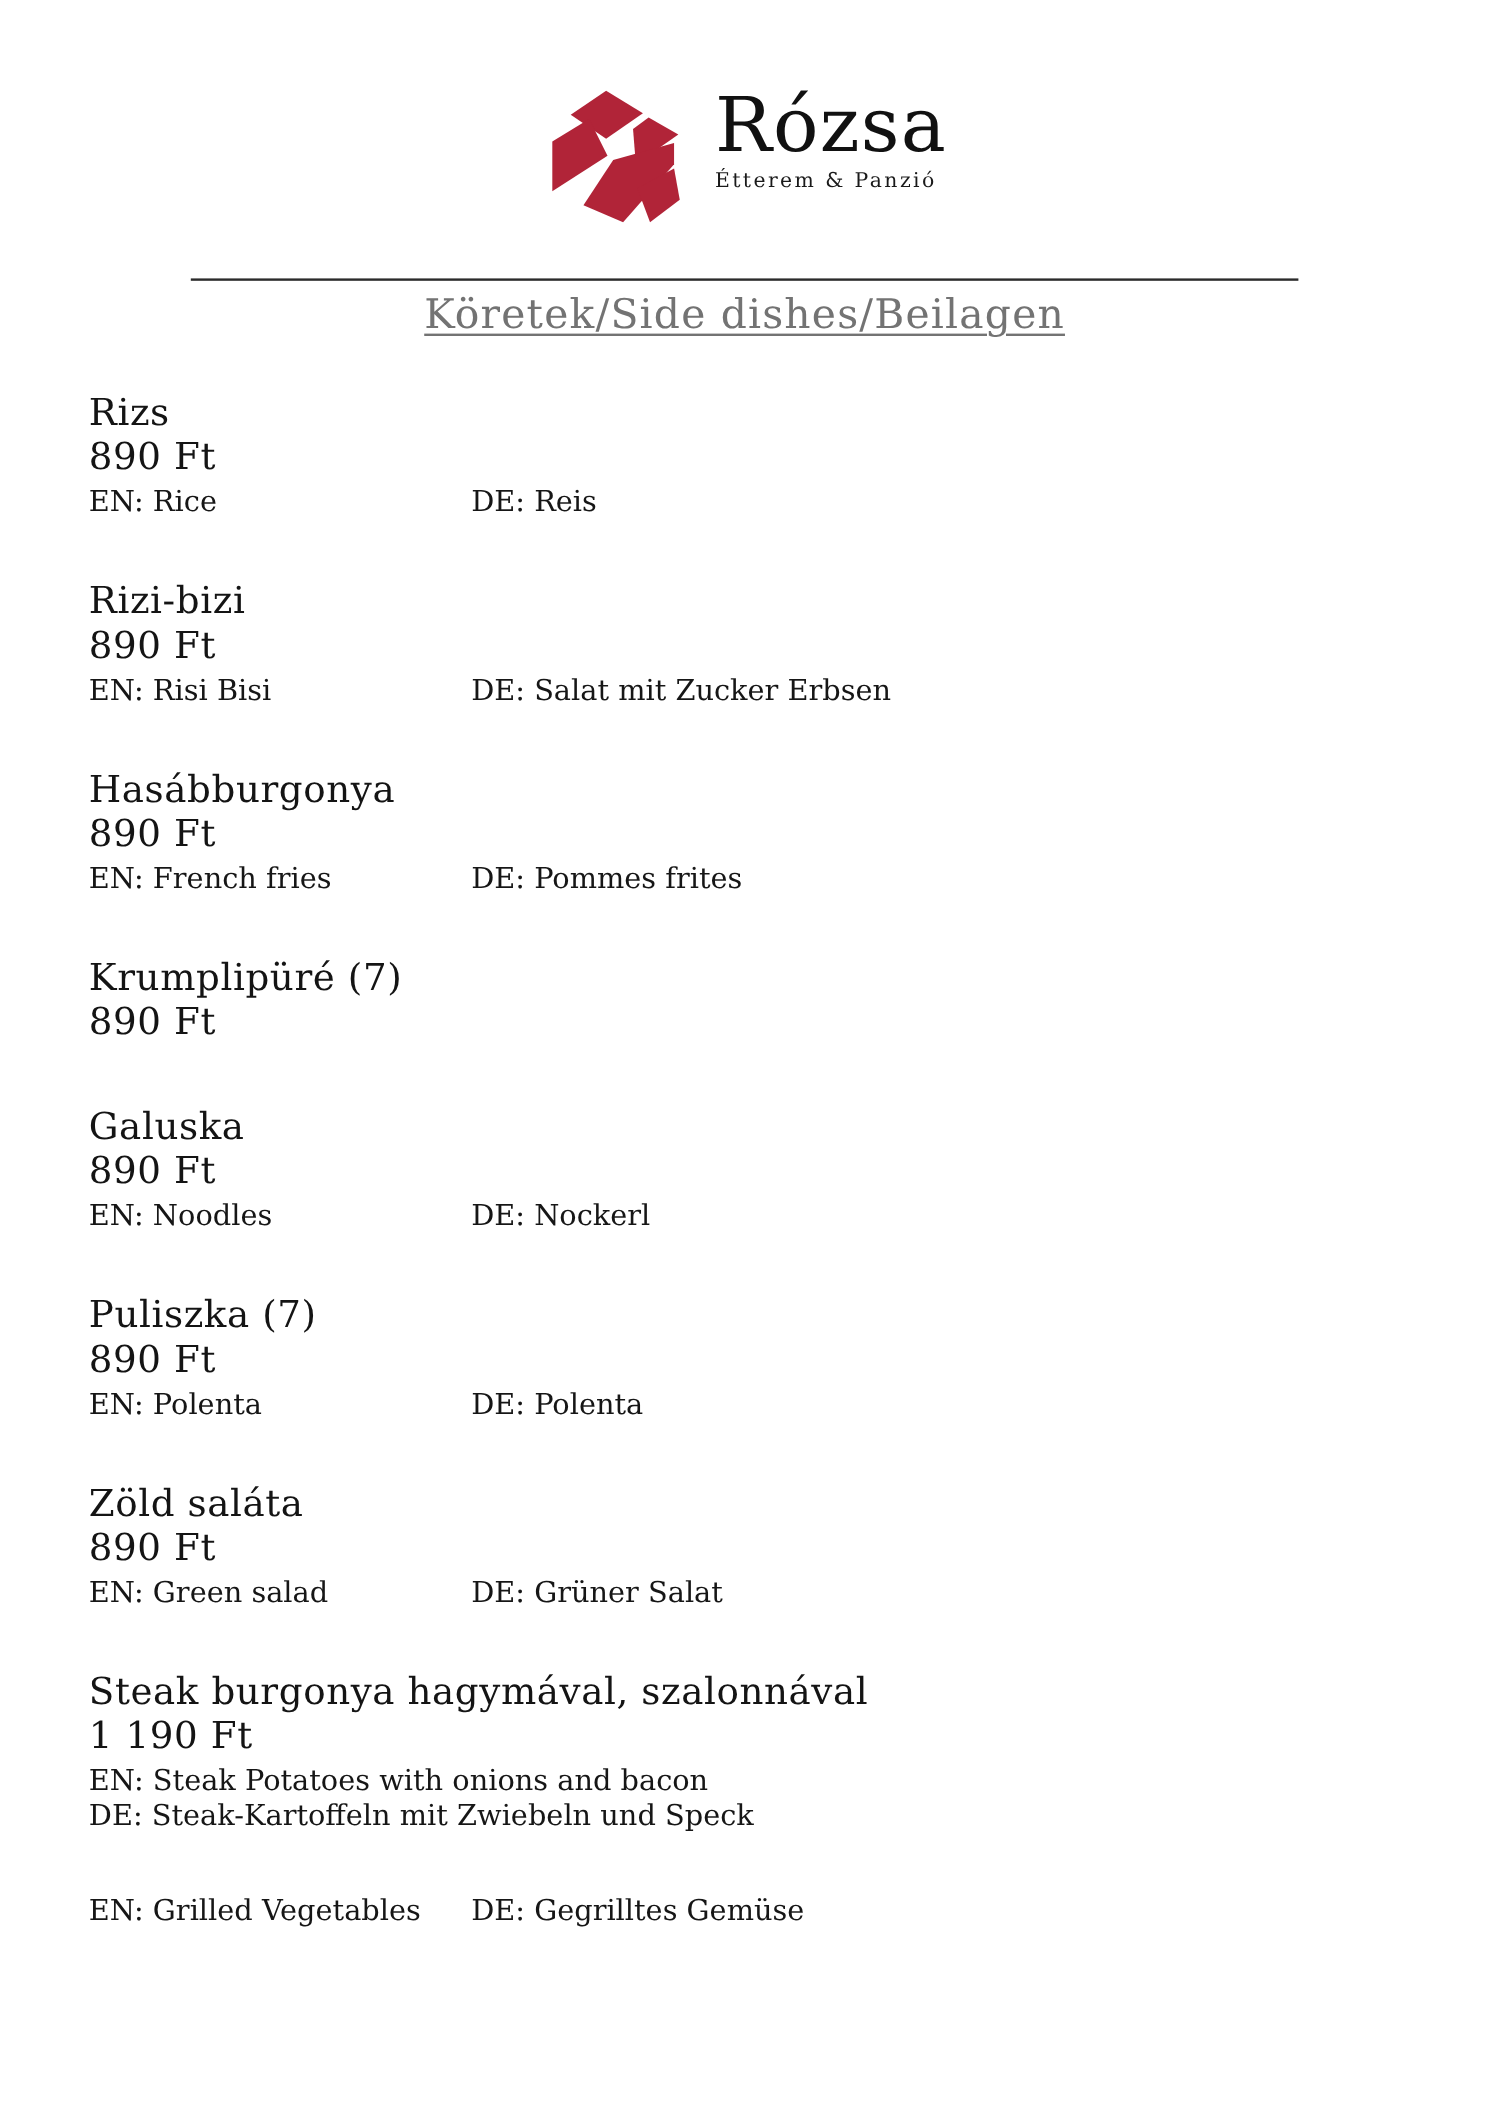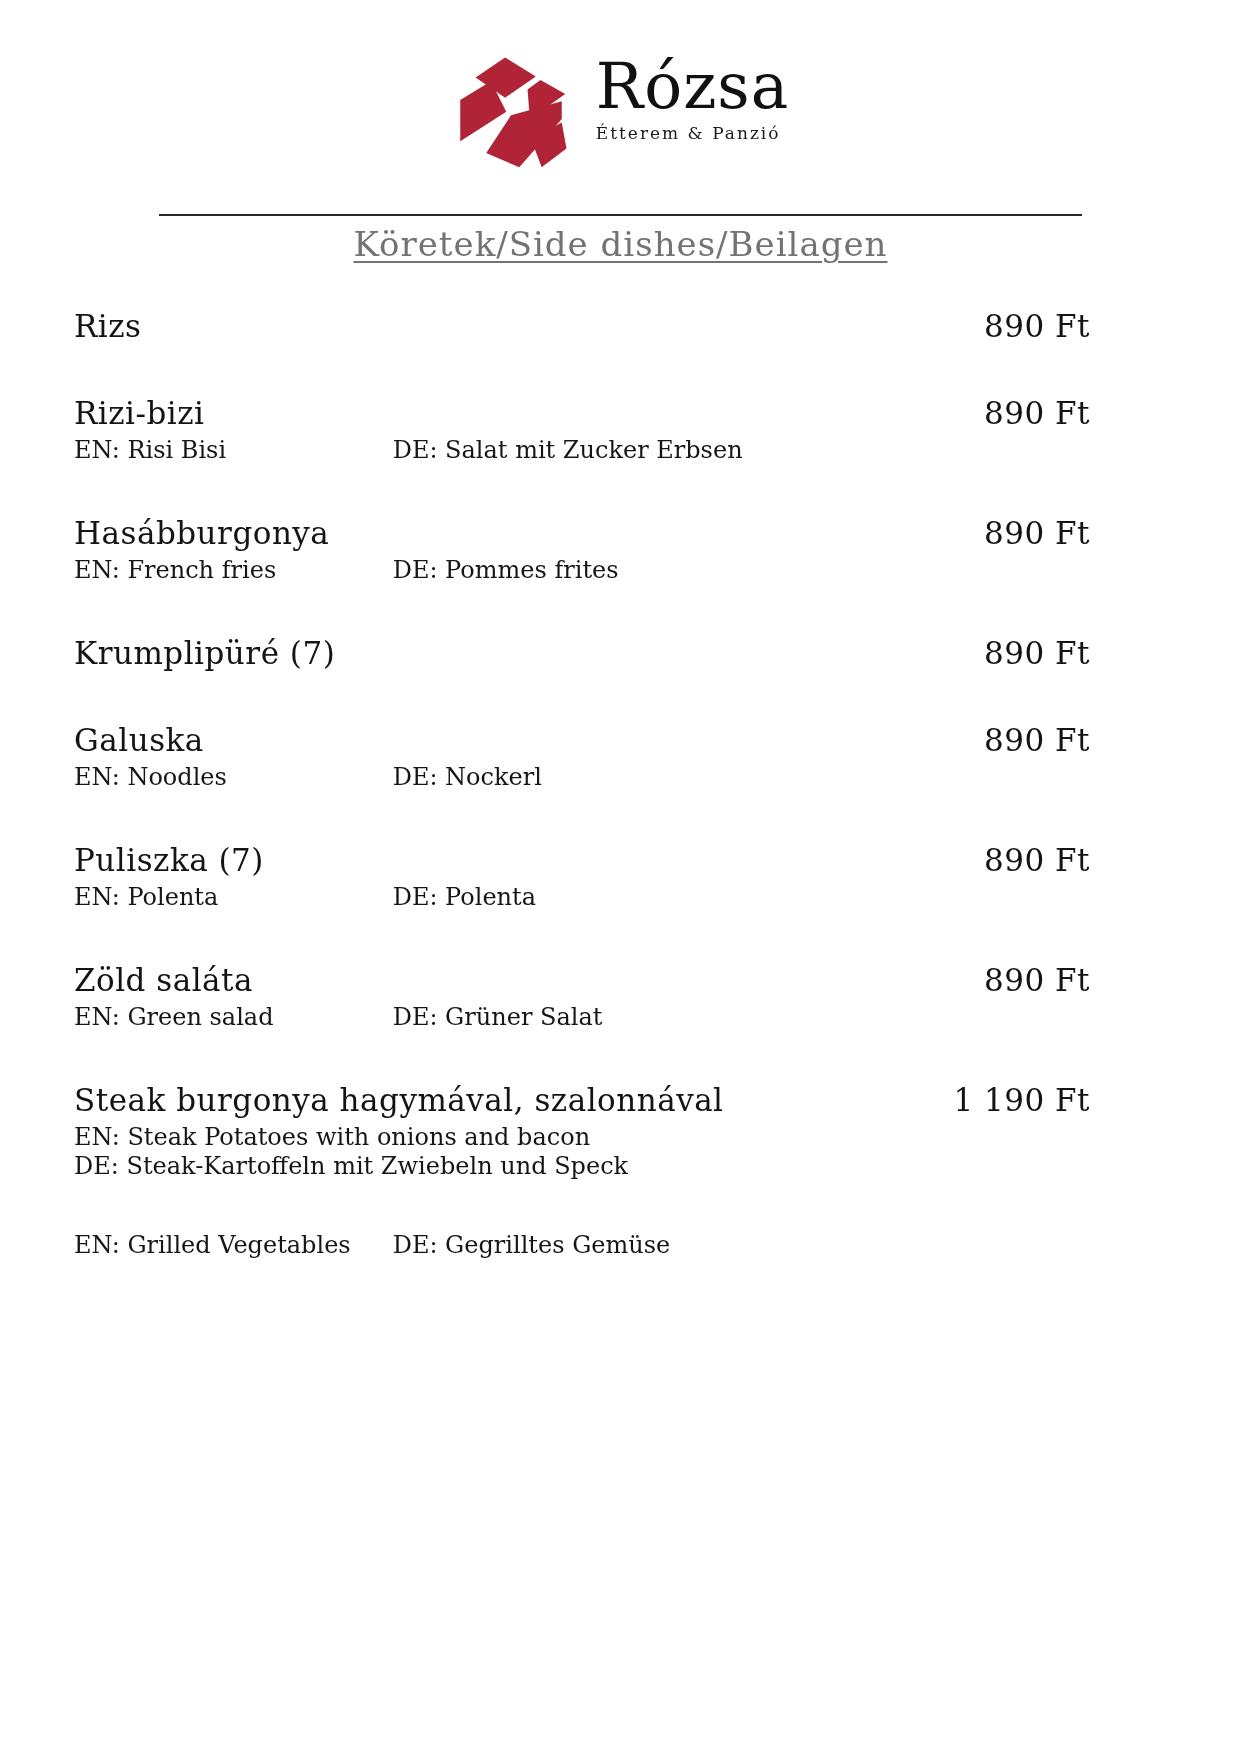--- a/index.html
+++ b/index.html
@@ -19,21 +19,21 @@
     width: 1241px;
     height: 1754px;
     background: #ffffff;
   }
 
   
   .logo {
     display: flex;
     justify-content: center;
     align-items: flex-start;
-    padding-top: 52px;
+    padding-top: 70px;
     gap: 26px;
   }
   .rose {
     width: 118px;
     height: 122px;
     flex: 0 0 auto;
   }
   .logo-text {
     display: flex;
     flex-direction: column;
@@ -76,24 +76,25 @@
   
   .menu {
     margin: 44px 151px 0 74px;
   }
   .item {
     margin-bottom: 50px;
   }
   .item-head {
     display: flex;
     justify-content: space-between;
-    align-items: center;
+    align-items: flex-start;
     font-size: 31px;
     line-height: 37px;
     white-space: nowrap;
+    flex-direction: column;
   }
   .item-name { letter-spacing: 0.5px; }
   .item-price { letter-spacing: 0.5px; }
   .item-sub {
     margin-top: 4px;
     font-size: 24px;
     line-height: 29px;
     color: #161616;
   }
   .item-sub .col-en {
@@ -135,20 +136,24 @@
   <div class="rule"></div>
 
   <h1 class="heading">Köretek/Side dishes/Beilagen</h1>
 
   <div class="menu">
     <div class="item">
       <div class="item-head">
         <span class="item-name">Rizs</span>
         <span class="item-price">890 Ft</span>
       </div>
+      <div class="item-sub">
+        <span class="col-en">EN: Rice</span>
+        <span class="col-de">DE: Reis</span>
+      </div>
     </div>
 
     <div class="item">
       <div class="item-head">
         <span class="item-name">Rizi-bizi</span>
         <span class="item-price">890 Ft</span>
       </div>
       <div class="item-sub">
         <span class="col-en">EN: Risi Bisi</span>
         <span class="col-de">DE: Salat mit Zucker Erbsen</span>

